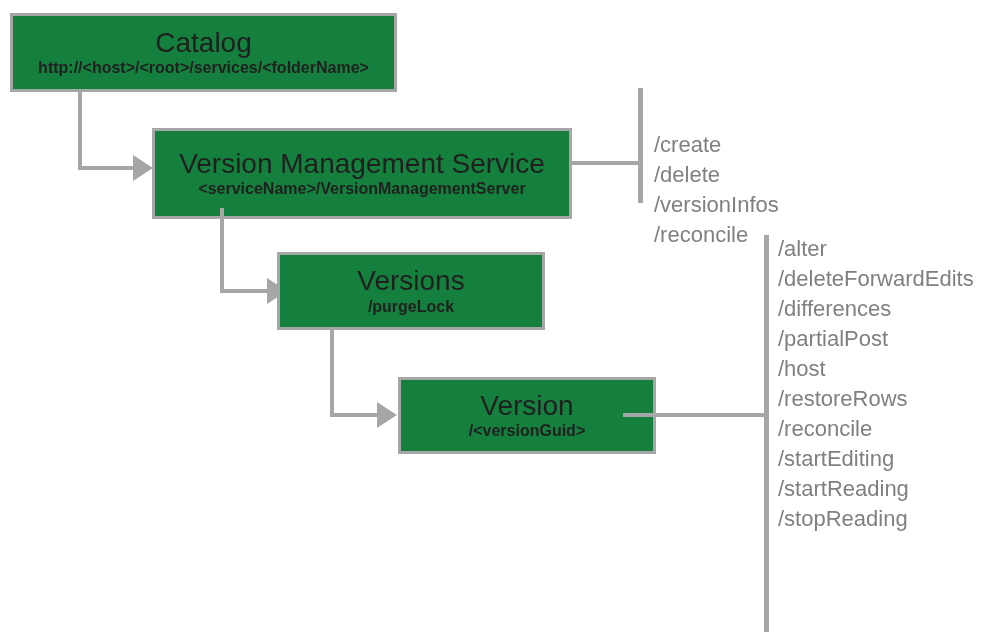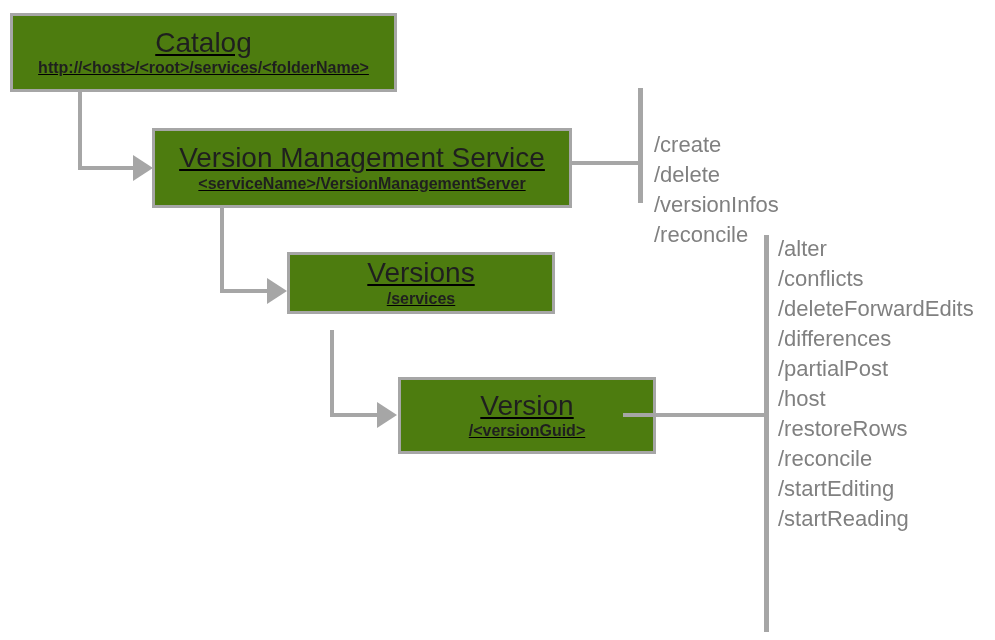--- a/index.html
+++ b/index.html
@@ -10,29 +10,28 @@
   }
   .canvas {
     position: relative;
     width: 995px;
     height: 640px;
     background: #ffffff;
     overflow: hidden;
   }
   .node {
     position: absolute;
-    background: #4d7c0f;
+    background: #15803d;
     border: 3px solid #a6a6a6;
     box-sizing: border-box;
     display: flex;
     flex-direction: column;
     align-items: center;
     justify-content: center;
     text-align: center;
-    text-decoration: underline;
   }
   .node-title {
     font-size: 28px;
     color: #1f1f1f;
     line-height: 1.12;
     white-space: nowrap;
   }
   .node-subtitle {
     font-size: 16px;
     font-weight: bold;
@@ -74,60 +73,60 @@
 
   <div class="node" style="left:10px; top:13px; width:387px; height:79px;">
     <div class="node-title">Catalog</div>
     <div class="node-subtitle">http://&lt;host&gt;/&lt;root&gt;/services/&lt;folderName&gt;</div>
   </div>
 
   <div class="conn v" style="left:78px; top:92px; height:78px;"></div>
   <div class="conn h" style="left:78px; top:166px; width:57px;"></div>
   <div class="arrow-right" style="left:133px; top:155px;"></div>
 
-  <div class="node" style="left:152px; top:128px; width:420px; height:80px;">
+  <div class="node" style="left:152px; top:128px; width:420px; height:91px;">
     <div class="node-title">Version Management Service</div>
     <div class="node-subtitle">&lt;serviceName&gt;/VersionManagementServer</div>
   </div>
 
   <div class="conn h" style="left:572px; top:161px; width:68px;"></div>
   <div class="ops-bar" style="left:638px; top:88px; height:115px;"></div>
   <div class="ops-list" style="left:654px; top:84px;margin-top:46px;">
       <div class="op">/create</div>
       <div class="op">/delete</div>
       <div class="op">/versionInfos</div>
       <div class="op">/reconcile</div>
     </div>
 
   <div class="conn v" style="left:220px; top:208px; height:85px;"></div>
   <div class="conn h" style="left:220px; top:289px; width:48px;"></div>
   <div class="arrow-right" style="left:267px; top:278px;"></div>
 
-  <div class="node" style="left:287px; top:252px; width:268px; height:62px;">
+  <div class="node" style="left:277px; top:252px; width:268px; height:78px;">
     <div class="node-title">Versions</div>
-    <div class="node-subtitle">/services</div>
+    <div class="node-subtitle">/purgeLock</div>
   </div>
 
   <div class="conn v" style="left:330px; top:330px; height:87px;"></div>
   <div class="conn h" style="left:330px; top:413px; width:48px;"></div>
   <div class="arrow-right" style="left:377px; top:402px;"></div>
 
   <div class="node" style="left:398px; top:377px; width:258px; height:77px;">
     <div class="node-title">Version</div>
     <div class="node-subtitle">/&lt;versionGuid&gt;</div>
   </div>
 
   <div class="conn h" style="left:623px; top:413px; width:143px;"></div>
   <div class="ops-bar" style="left:764px; top:235px; height:397px;"></div>
   <div class="ops-list" style="left:778px; top:234px;">
       <div class="op">/alter</div>
-      <div class="op">/conflicts</div>
       <div class="op">/deleteForwardEdits</div>
       <div class="op">/differences</div>
       <div class="op">/partialPost</div>
       <div class="op">/host</div>
       <div class="op">/restoreRows</div>
       <div class="op">/reconcile</div>
       <div class="op">/startEditing</div>
       <div class="op">/startReading</div>
+      <div class="op">/stopReading</div>
     </div>
 
 </div>
 
 </body></html>

